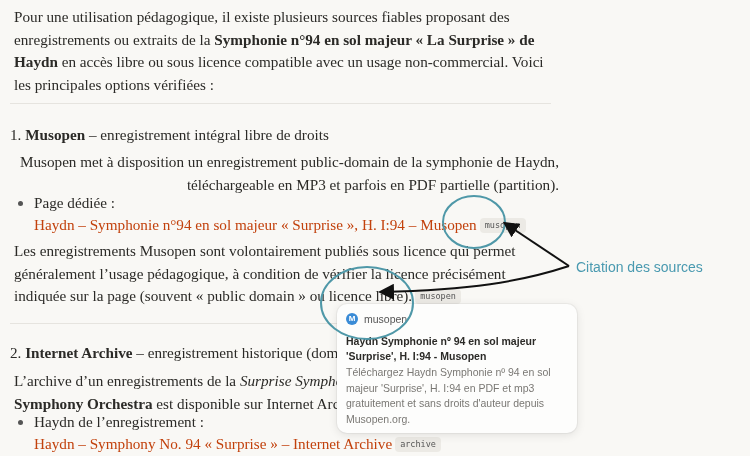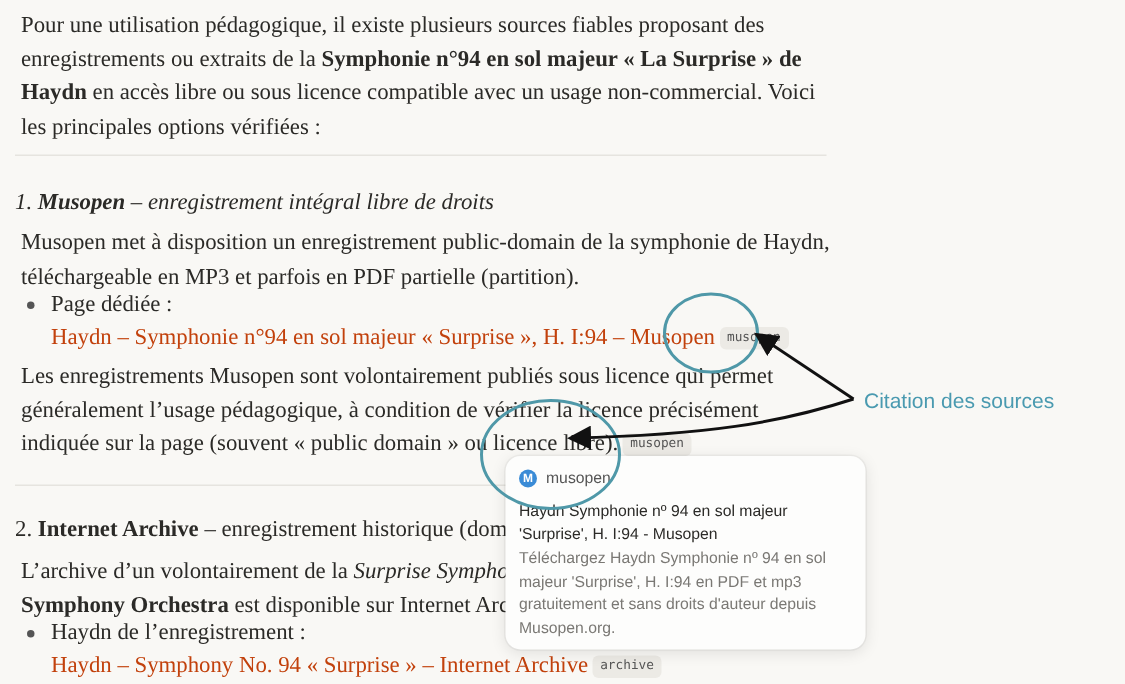--- a/index.html
+++ b/index.html
@@ -14,22 +14,22 @@
     position: absolute; left: 10px; top: 0; width: 560px;
     font-family: "Liberation Serif", "DejaVu Serif", serif;
     font-size: 15.2px; line-height: 22.5px;
   }
   p { margin: 4px; }
   .intro { position: absolute; top: 2px; left: 0; width: 545px; }
   .hr { position: absolute; left: 0; width: 541px; height: 1px; background: #e6e4df; }
   .hr1 { top: 103px; }
   .hr2 { top: 323px; }
   .sec-title { position: absolute; left: 0; white-space: nowrap; }
-  .sec1-title { top: 124px; font-style: italic; }
-  .sec1-body { position: absolute; top: 147px; left: 0; width: 545px; }
+  .sec1-title { top: 124px; }
+  .sec1-body { position: absolute; top: 147px; left: 0; width: 545px; text-align: right; }
   .bullet-row { position: absolute; left: 0; }
   .bullet-dot { position: absolute; left: 8px; top: 9px; width: 5px; height: 5px; border-radius: 50%; background: #555; }
   .bullet-text { position: absolute; left: 24px; white-space: nowrap; }
   .b1 { top: 192px; }
   .link { color: #c2410c; text-decoration: none; }
   .cite-chip {
     display: inline-block; font-family: "DejaVu Sans Mono", "Liberation Mono", monospace;
     font-size: 8.5px; line-height: 13px; padding: 1px 5px; border-radius: 4px;
     background: #eceae5; color: #555; vertical-align: 2px; margin-left: 3px;
   }
@@ -45,21 +45,21 @@
     background: #fdfdfc; border-radius: 10px;
     box-shadow: 0 2px 10px rgba(0,0,0,0.10), 0 0 0 1px rgba(0,0,0,0.04);
     font-family: "Liberation Sans", "DejaVu Sans", sans-serif;
   }
   .pop-head { position: absolute; left: 9px; top: 9px; display: flex; align-items: center; }
   .pop-logo {
     width: 12px; height: 12px; border-radius: 50%; background: #3a8bd6;
     color: #fff; font-size: 8px; font-weight: bold; line-height: 12px; text-align: center;
   }
   .pop-source { margin-left: 6px; font-size: 10.5px; color: #555; }
-  .pop-title { position: absolute; left: 9px; top: 30px; width: 225px; font-size: 10.5px; line-height: 15px; color: #2b2a27; font-weight: 400; }
+  .pop-title { position: absolute; left: 9px; top: 30px; width: 225px; font-size: 10.5px; line-height: 15px; color: #2b2a27; font-weight: 700; }
   .pop-desc { position: absolute; left: 9px; top: 61px; width: 225px; font-size: 10.5px; line-height: 15.5px; color: #7a7874; }
 
   .annot-svg { position: absolute; left: 0; top: 0; width: 750px; height: 456px; pointer-events: none; }
   .annot-label {
     position: absolute; left: 576px; top: 259px; white-space: nowrap;
     font-family: "Liberation Sans", "DejaVu Sans", sans-serif; font-size: 14px; color: #4a9ab0;
   }
 </style>
 </head>
 <body>
@@ -87,21 +87,21 @@
   <p class="sec1-note">
     <span>Les enregistrements Musopen sont volontairement publiés sous licence qui permet généralement l’usage pédagogique, à condition de vérifier la licence précisément indiquée sur la page (souvent « public domain » ou licence libre).</span><span class="cite-chip">musopen</span>
   </p>
 
   <div class="hr hr2"></div>
 
   <div class="sec-title sec2-title">
     <span>2. </span><strong>Internet Archive</strong><span> – enregistrement historique (domaine public)</span>
   </div>
   <p class="sec2-body">
-    <span>L’archive d’un volontairement de la </span><em>Surprise Symphony</em><span> par le </span><br><strong>Symphony Orchestra</strong><span> est disponible sur Internet Archive.</span>
+    <span>L’archive d’un enregistrements de la </span><em>Surprise Symphony</em><span> par le </span><br><strong>Symphony Orchestra</strong><span> est disponible sur Internet Archive.</span>
   </p>
 
   <div class="bullet-row b2">
     <span class="bullet-dot"></span>
     <div class="bullet-text" style="top:0">Haydn de l’enregistrement :</div>
     <div class="bullet-text" style="top:22px">
       <a class="link">Haydn – Symphony No. 94 « Surprise » – Internet Archive</a><span class="cite-chip">archive</span>
     </div>
   </div>
 </div>

